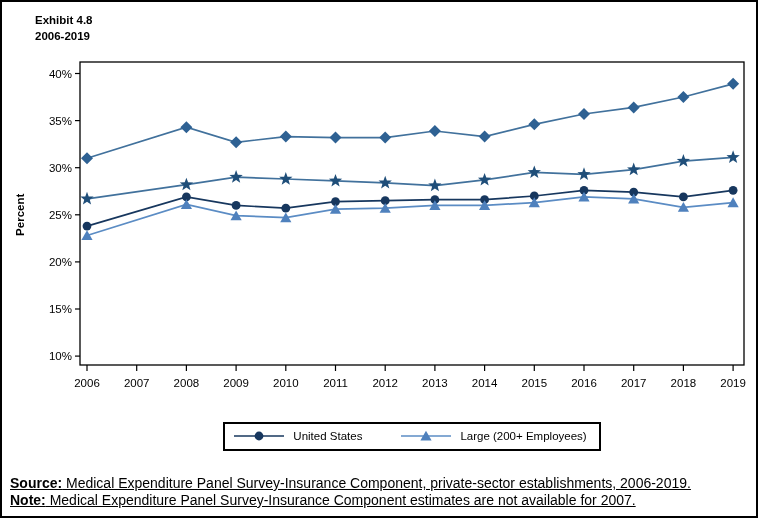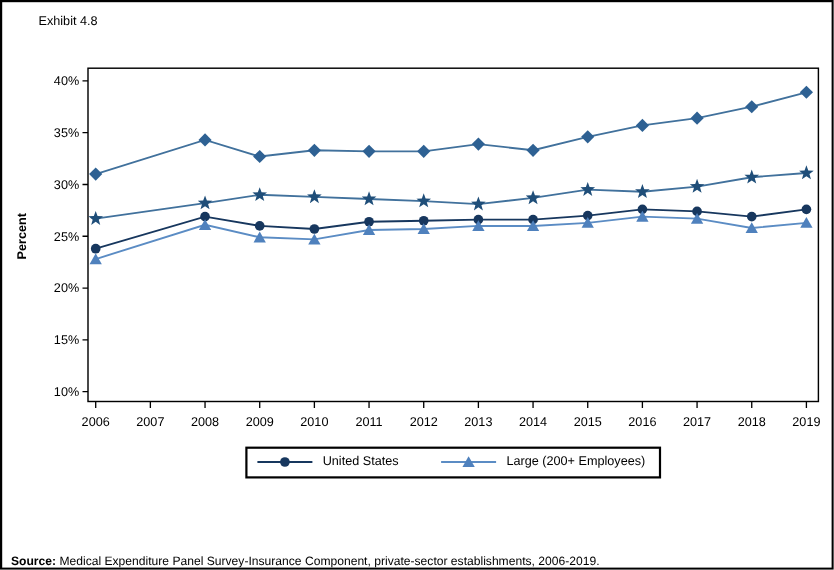--- a/index.html
+++ b/index.html
@@ -6,49 +6,50 @@
   .page{
     position:relative;
     width:754px;height:514px;
     border:2px solid #000;
     background:#fff;
     font-family:"Liberation Sans", sans-serif;
     overflow:hidden;
   }
   .titles{
     position:absolute;left:33px;top:10px;width:690px;
-    font-size:11.5px;font-weight:normal;color:#000;line-height:16px;
+    font-size:11.5px;font-weight:bold;color:#000;line-height:16px;
   }
   .chart-svg{position:absolute;left:0;top:0;}
   svg text{font-family:"Liberation Sans", sans-serif;fill:#000;}
   .legend-wrap{
-    position:absolute;left:78px;top:404px;width:664px;
+    position:absolute;left:78px;top:420px;width:664px;
     display:flex;justify-content:center;
   }
   .legend-box{
     border:2px solid #000;background:#fff;
     display:grid;grid-template-columns:auto auto;
     column-gap:38px;row-gap:2px;
     padding:4px 12px 5px 8px;
   }
   .legend-item{display:flex;align-items:center;font-size:11.5px;color:#000;}
   .legend-item svg{margin-right:8px;flex:0 0 auto;}
   .footer{
-    position:absolute;left:8px;top:501px;width:740px;
-    font-size:11px;color:#000;line-height:16.5px;
+    position:absolute;left:8px;top:473px;width:740px;
+    font-size:14px;color:#000;line-height:16.5px;text-decoration:underline;
   }
   .footer b{font-weight:bold;}
 </style>
 </head>
 <body>
 
 <div class="page">
 
   <div class="titles">
     <div>Exhibit 4.8</div>
+    <div>2006-2019</div>
   </div>
 
   <svg id="chart" class="chart-svg" width="754" height="420">
       <rect x="78" y="60" width="664" height="303" fill="none" stroke="#000" stroke-width="1.3"></rect>
       <line x1="73" y1="354.1" x2="78" y2="354.1" stroke="#000" stroke-width="1.2"></line>
       <text x="70" y="358.1" text-anchor="end" font-size="11.5">10%</text>
       <line x1="73" y1="307" x2="78" y2="307" stroke="#000" stroke-width="1.2"></line>
       <text x="70" y="311" text-anchor="end" font-size="11.5">15%</text>
       <line x1="73" y1="259.9" x2="78" y2="259.9" stroke="#000" stroke-width="1.2"></line>
       <text x="70" y="263.9" text-anchor="end" font-size="11.5">20%</text>
@@ -161,15 +162,16 @@
             <line x1="1" y1="8" x2="51" y2="8" stroke="#5B8CC4" stroke-width="1.7"></line>
             <path d="M 26 2.8 L 31.6 12.6 L 20.4 12.6 Z" fill="#4F81BD"></path>
           </svg>
           <span>Large (200+ Employees)</span>
         </div>
       </div>
   </div>
 
   <div class="footer">
     <div><b>Source:</b><span> Medical Expenditure Panel Survey-Insurance Component, private-sector establishments, 2006-2019.</span></div>
+    <div><b>Note:</b><span> Medical Expenditure Panel Survey-Insurance Component estimates are not available for 2007.</span></div>
   </div>
 
 </div>
 
 </body></html>

